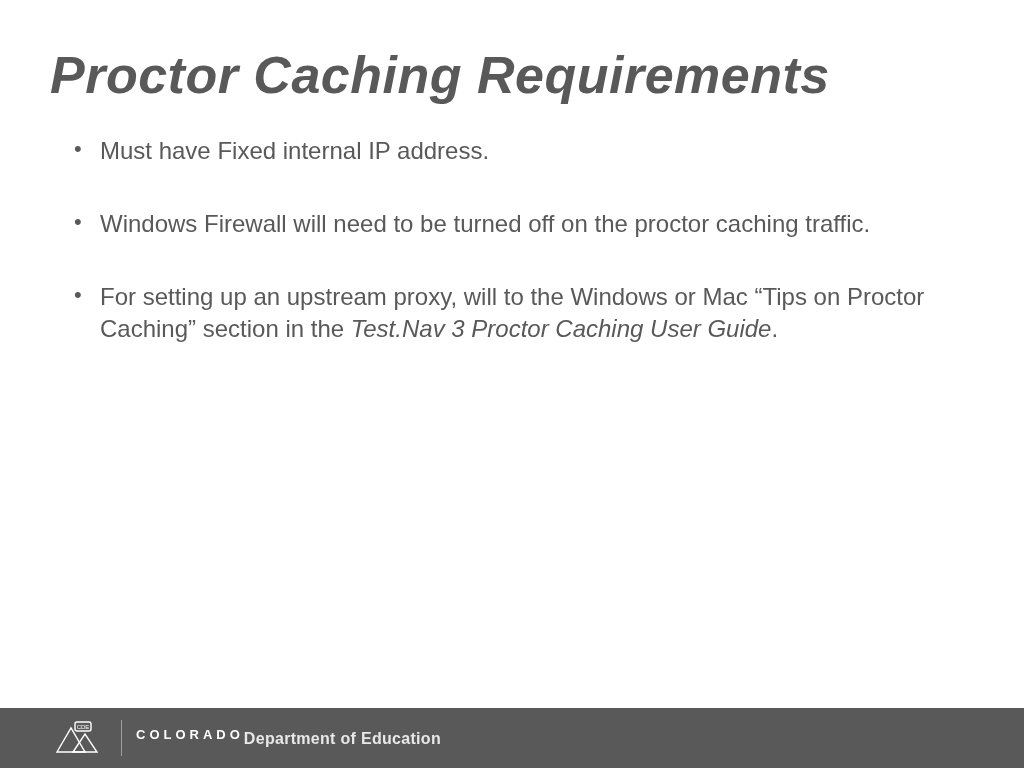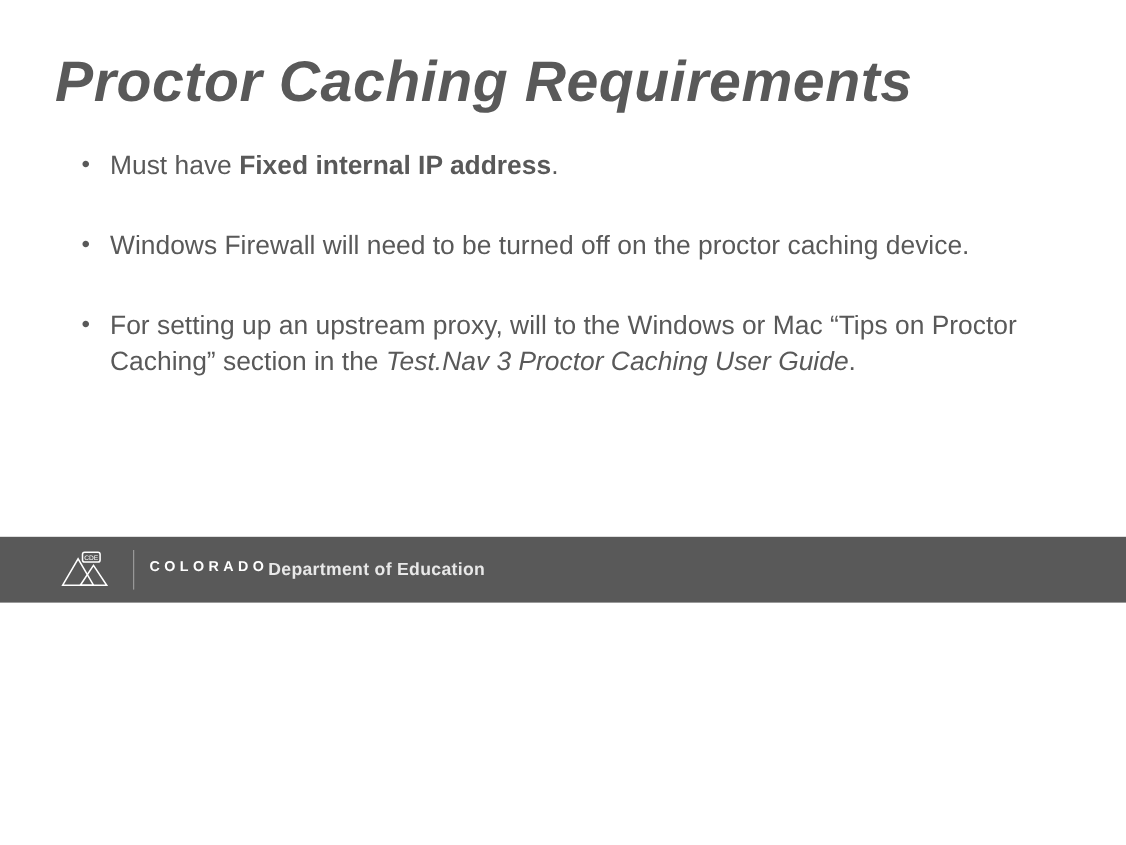--- a/index.html
+++ b/index.html
@@ -1,23 +1,23 @@
 <!DOCTYPE html>
 <html><head>
 <meta charset="utf-8">
 <style>
   * { box-sizing: border-box; margin: 0; padding: 0; }
   html, body { width: 1024px; height: 768px; background: #ffffff; font-family: "Trebuchet MS", "Lucida Sans", Verdana, sans-serif; color: #595959; }
-  .slide { position: relative; width: 1024px; height: 548px; overflow: hidden; }
+  .slide { position: relative; width: 1024px; height: 768px; overflow: hidden; }
   .title { font-style: italic; font-weight: 700; font-size: 52px; letter-spacing: 0.5px; color: #595959; margin: 45px 0 30px 50px; }
   .content { margin: 0 60px 0 70px; }
   ul.bullets { list-style: none; }
   ul.bullets > li { position: relative; padding-left: 30px; font-size: 24px; line-height: 1.3; color: #595959; margin-bottom: 42px; }
   ul.bullets > li::before { content: "•"; position: absolute; left: 4px; top: 0; font-size: 22px; color: #595959; }
-  .b { font-weight: 700; text-align: right; }
+  .b { font-weight: 400; text-align: right; }
   .i { font-style: italic; }
   .footer { position: absolute; left: 0; bottom: 0; width: 1024px; height: 60px; background: #595959; display: flex; align-items: center; padding-left: 55px; gap: 14px; }
   .logo-seal { display: flex; align-items: center; }
   .divider { width: 1px; height: 36px; background: #cfcfcf; opacity: 0.6; }
   .footer-text { display: flex; justify-content: center; line-height: 1.1; }
   .footer-text .line1 { color: #ffffff; font-size: 13px; letter-spacing: 4px; font-weight: 600; font-family: Arial, sans-serif; }
   .footer-text .line2 { color: #e8e8e8; font-size: 16px; font-weight: 600; font-family: Arial, sans-serif; letter-spacing: 0.3px; margin-top: 2px; }
 </style>
 </head>
 <body>
@@ -25,21 +25,21 @@
 <div class="slide">
 
   <h1 class="title">Proctor Caching Requirements</h1>
 
   <div class="content">
     <ul class="bullets">
       <li>
         <span>Must have </span><span class="b">Fixed internal IP address</span><span>.</span>
       </li>
       <li>
-        <span>Windows Firewall will need to be turned off on the proctor caching device.</span>
+        <span>Windows Firewall will need to be turned off on the proctor caching traffic.</span>
       </li>
       <li>
         <span>For setting up an upstream proxy, will to the Windows or Mac “Tips on Proctor Caching” section in the </span><span class="i">Test.Nav 3 Proctor Caching User Guide</span><span>.</span>
       </li>
     </ul>
   </div>
 
   <div class="footer">
     <div class="logo-seal">
       <svg width="52" height="40" viewBox="0 0 52 40">

